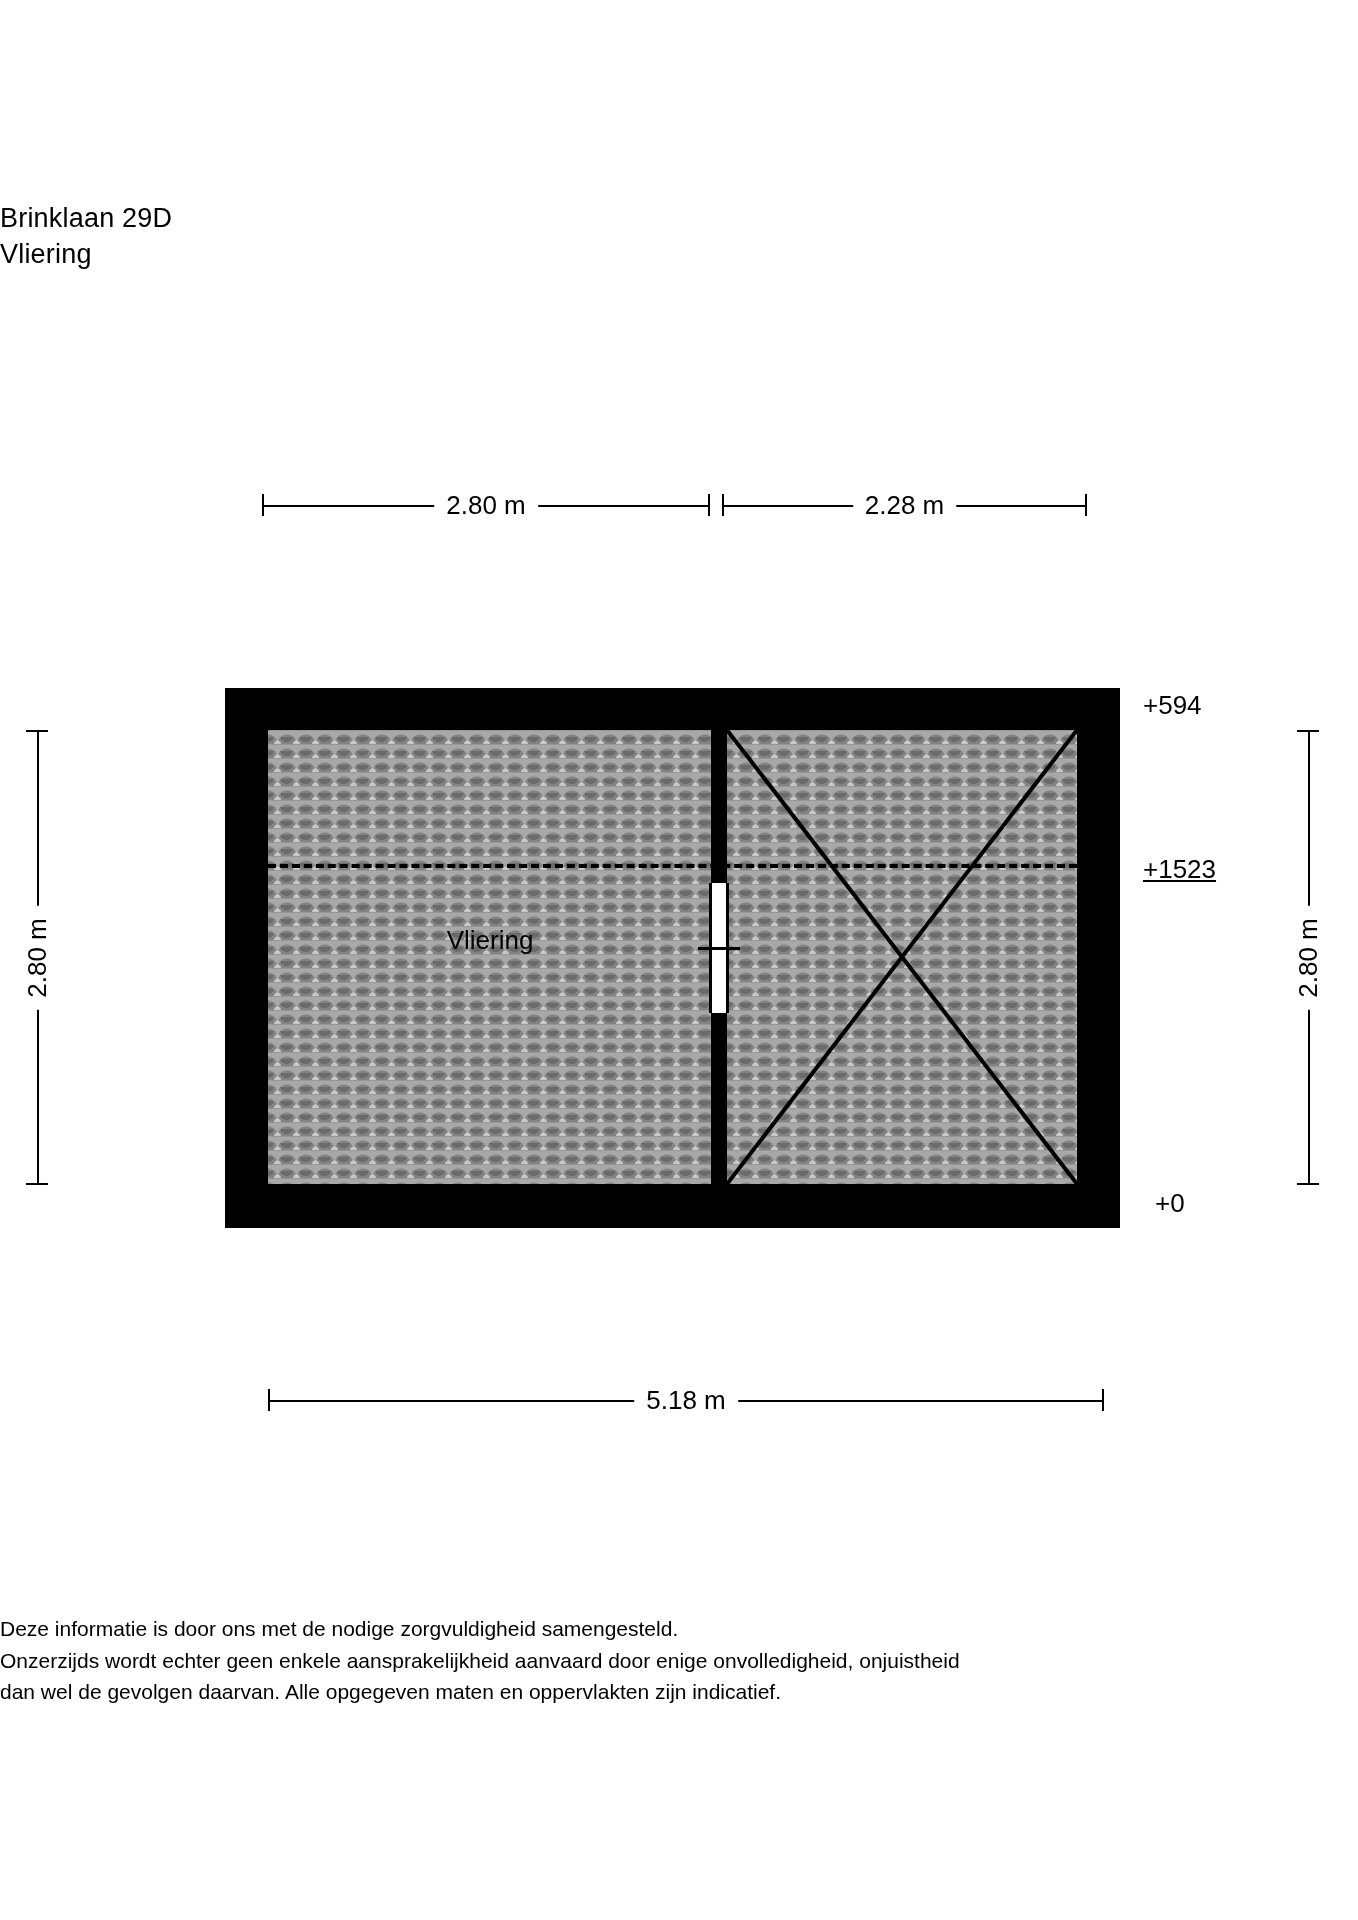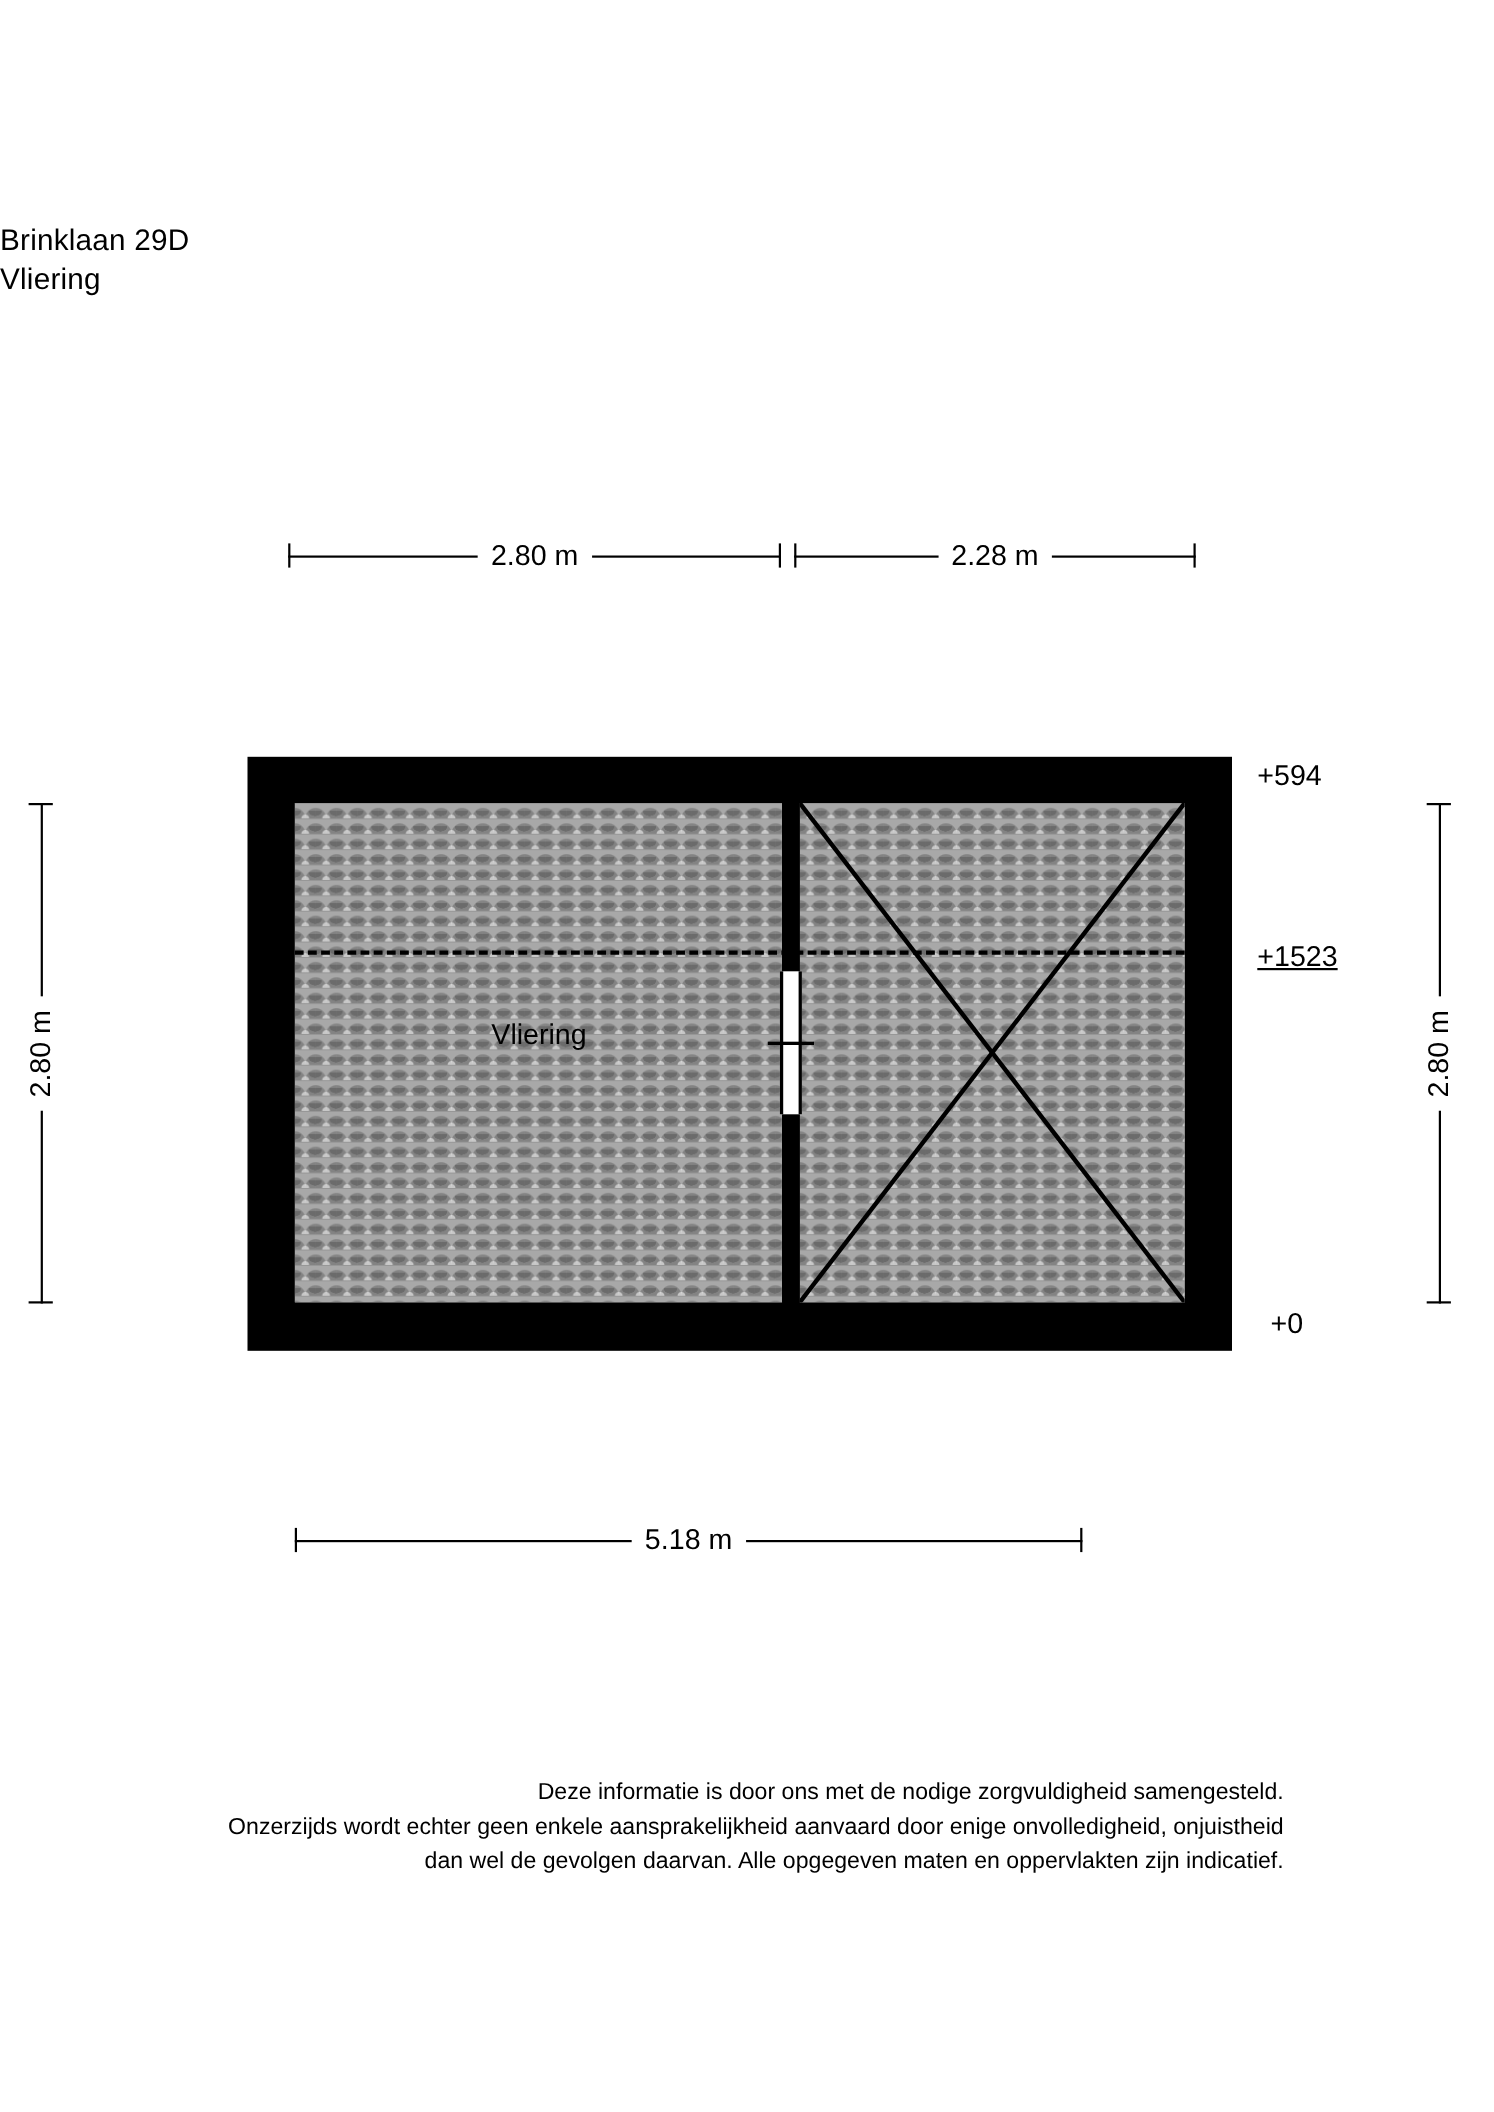--- a/index.html
+++ b/index.html
@@ -192,21 +192,21 @@
     top: 50%;
     transform: translate(-50%, -50%);
     background: #ffffff;
     padding: 0 12px;
     font-size: 26px;
     white-space: nowrap;
   }
 
   #dim-top-left  { left: 262px; top: 490px; width: 448px; height: 30px; }
   #dim-top-right { left: 722px; top: 490px; width: 365px; height: 30px; }
-  #dim-bottom    { left: 268px; top: 1385px; width: 716px; height: 30px; }
+  #dim-bottom    { left: 268px; top: 1385px; width: 836px; height: 30px; }
 
   .dim-v .bar {
     position: absolute;
     left: 50%;
     width: 0;
     border-left: 2px solid #000;
     height: 100%;
   }
   .dim-v .cap-t, .dim-v .cap-b {
     position: absolute;
@@ -231,24 +231,23 @@
 
   #dim-left  { left: 22px;   top: 730px; width: 30px; height: 455px; }
   #dim-right { left: 1293px; top: 730px; width: 30px; height: 455px; }
 
   
   #disclaimer {
     position: absolute;
     left: 0;
     top: 1613px;
     width: 1152px;
-    text-align: right;
+    text-align: left;
     font-size: 21px;
     line-height: 1.5;
-    padding-left: 15px;
   }
 </style>
 </head>
 <body>
 
 <div id="title-block">
   <div class="line1">Brinklaan 29D</div>
   <div class="line2">Vliering</div>
 </div>
 

